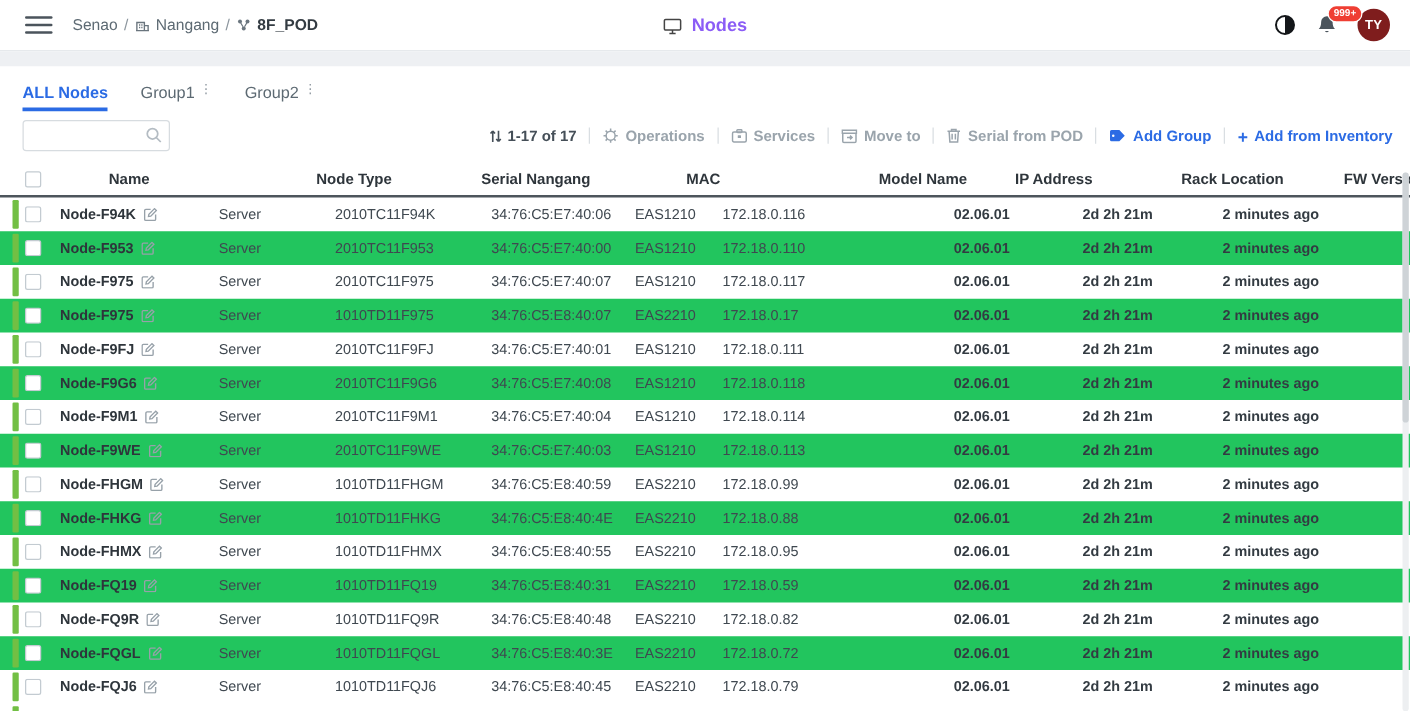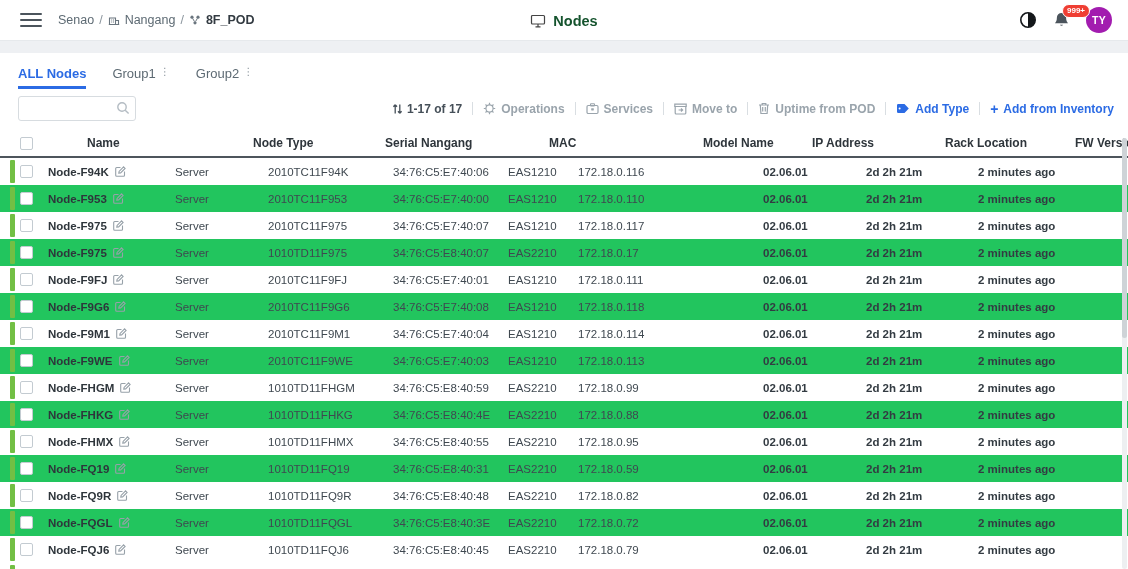--- a/index.html
+++ b/index.html
@@ -26,33 +26,33 @@
   .breadcrumb { display: flex; align-items: center; gap: 5px; margin-left: 16px; font-size: 12.5px; color: #5d6a73; }
   .breadcrumb .crumb { cursor: pointer; }
   .breadcrumb .sep { color: #8b959d; }
   .breadcrumb .crumb-pod { color: #333b42; font-weight: 700; }
   .bc-icon { display: inline-flex; color: #6a757e; }
   .topbar-center {
     position: absolute; left: 0; right: 0; top: 0; height: 41px;
     display: flex; align-items: center; justify-content: center; gap: 7px;
     pointer-events: none;
   }
-  .topbar-center .page-title { font-size: 14.5px; color: #14532d; font-weight: 600; }
+  .topbar-center .page-title { font-size: 14.5px; color: #8b5cf6; font-weight: 600; }
   .topbar-right { margin-left: auto; display: flex; align-items: center; gap: 16px; }
   .iconbtn { display: inline-flex; cursor: pointer; }
   .bell-wrap { position: relative; }
   .badge {
     position: absolute; top: -7px; left: 9px;
     background: #ef3e33; color: #fff; font-size: 8px; font-weight: 700;
     padding: 2px 4px; border-radius: 8px; border: 1.5px solid #fff;
     line-height: 1; white-space: nowrap;
   }
   .avatar {
     width: 26px; height: 26px; border-radius: 50%;
-    background: #a21caf; color: #fff; font-size: 10.5px; font-weight: 700;
+    background: #7f1d1d; color: #fff; font-size: 10.5px; font-weight: 700;
     display: flex; align-items: center; justify-content: center;
     cursor: pointer; letter-spacing: .3px;
   }
 
   
   .page-gap { height: 12px; background: #eef0f3; }
 
   
   .tabs { display: flex; align-items: flex-end; gap: 26px; padding: 13px 0 0 18px; }
   .tab { display: flex; align-items: flex-start; gap: 3px; font-size: 13px; color: #5d6a73; cursor: pointer; padding-bottom: 8px; }
@@ -245,32 +245,32 @@
       <span>Move to</span>
     </span>
     <span class="tb-div"></span>
 
     <span class="tb-action">
       <span style="display:inline-flex;">
         <svg width="12" height="13" viewBox="0 0 12 13" fill="none" stroke="currentColor" stroke-width="1.2">
           <path d="M1 3h10M4.2 3V1.5h3.6V3M2.3 3l.6 8.5h6.2l.6-8.5M4.7 5v4.5M7.3 5v4.5"></path>
         </svg>
       </span>
-      <span>Uptime from POD</span>
+      <span>Serial from POD</span>
     </span>
     <span class="tb-div"></span>
 
     <span class="tb-action primary">
       <span style="display:inline-flex;">
         <svg width="14" height="11" viewBox="0 0 14 11" fill="currentColor">
           <path d="M1 2.2a1.2 1.2 0 0 1 1.2-1.2h6.3l4.3 4.5-4.3 4.5H2.2A1.2 1.2 0 0 1 1 8.8z"></path>
           <circle cx="3.6" cy="5.5" r="1" fill="#fff"></circle>
         </svg>
       </span>
-      <span>Add Type</span>
+      <span>Add Group</span>
     </span>
     <span class="tb-div"></span>
 
     <span class="tb-action primary">
       <span class="tb-plus">+</span>
       <span>Add from Inventory</span>
     </span>
   </div>
 </div>
 

